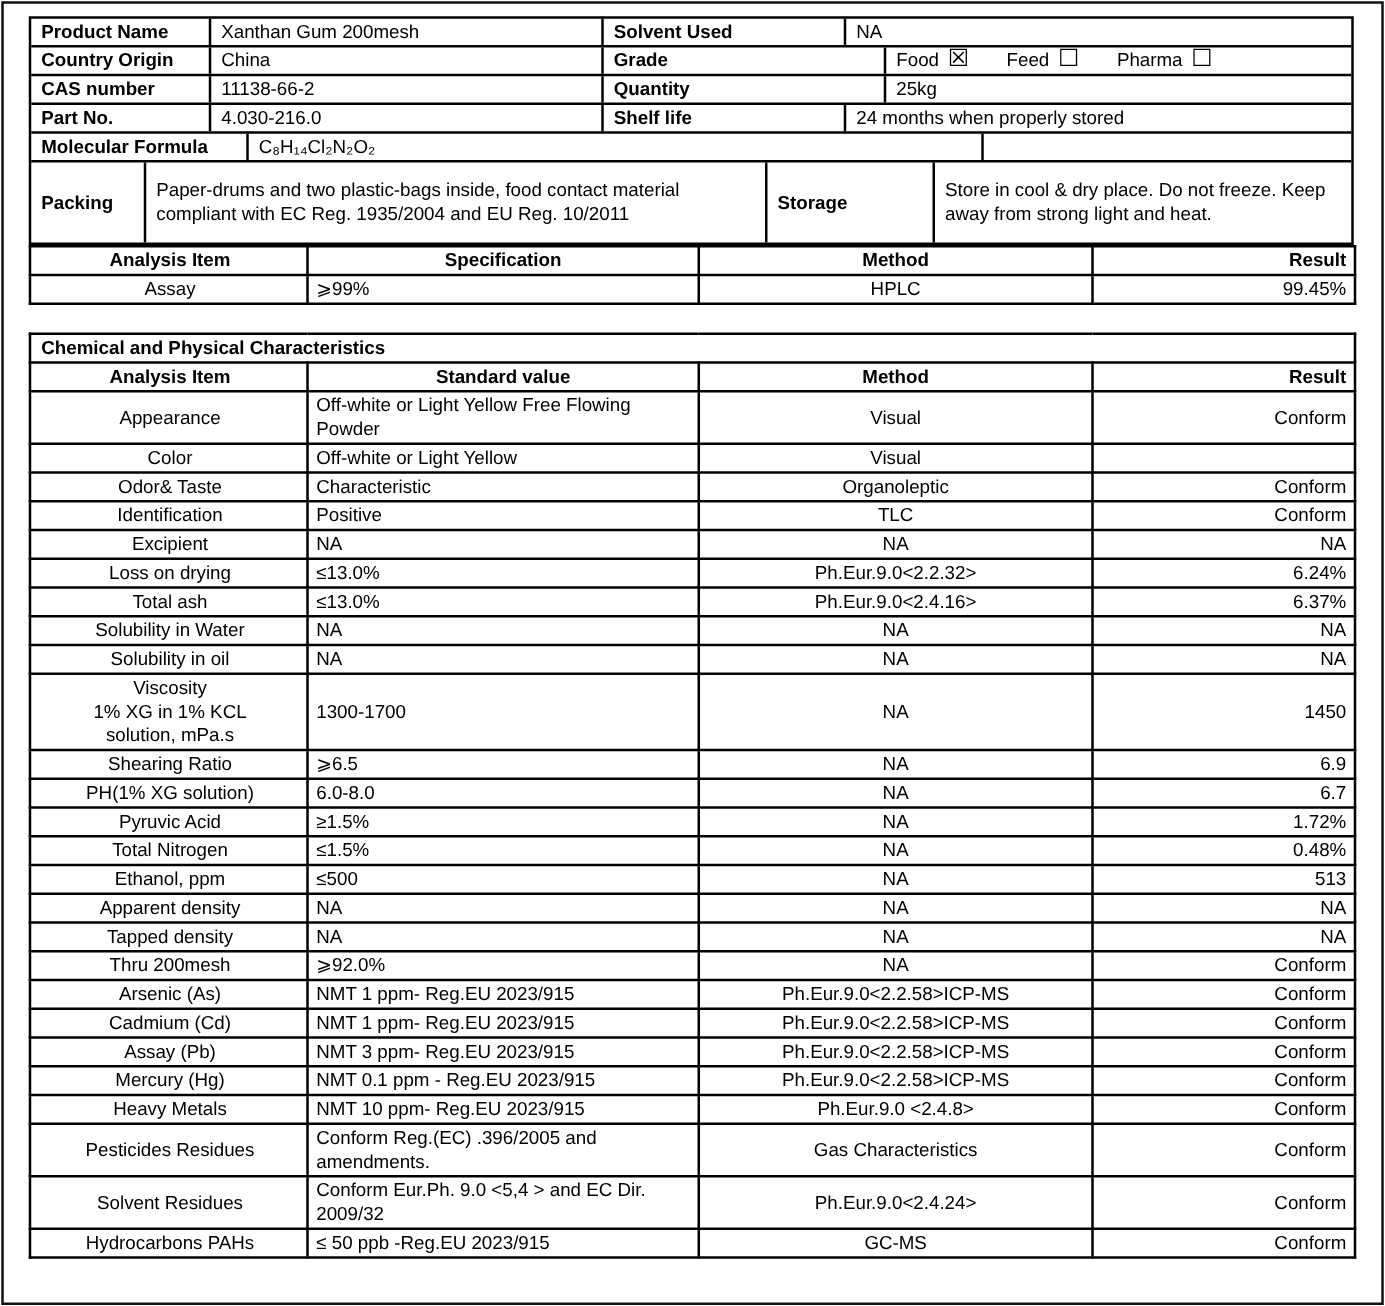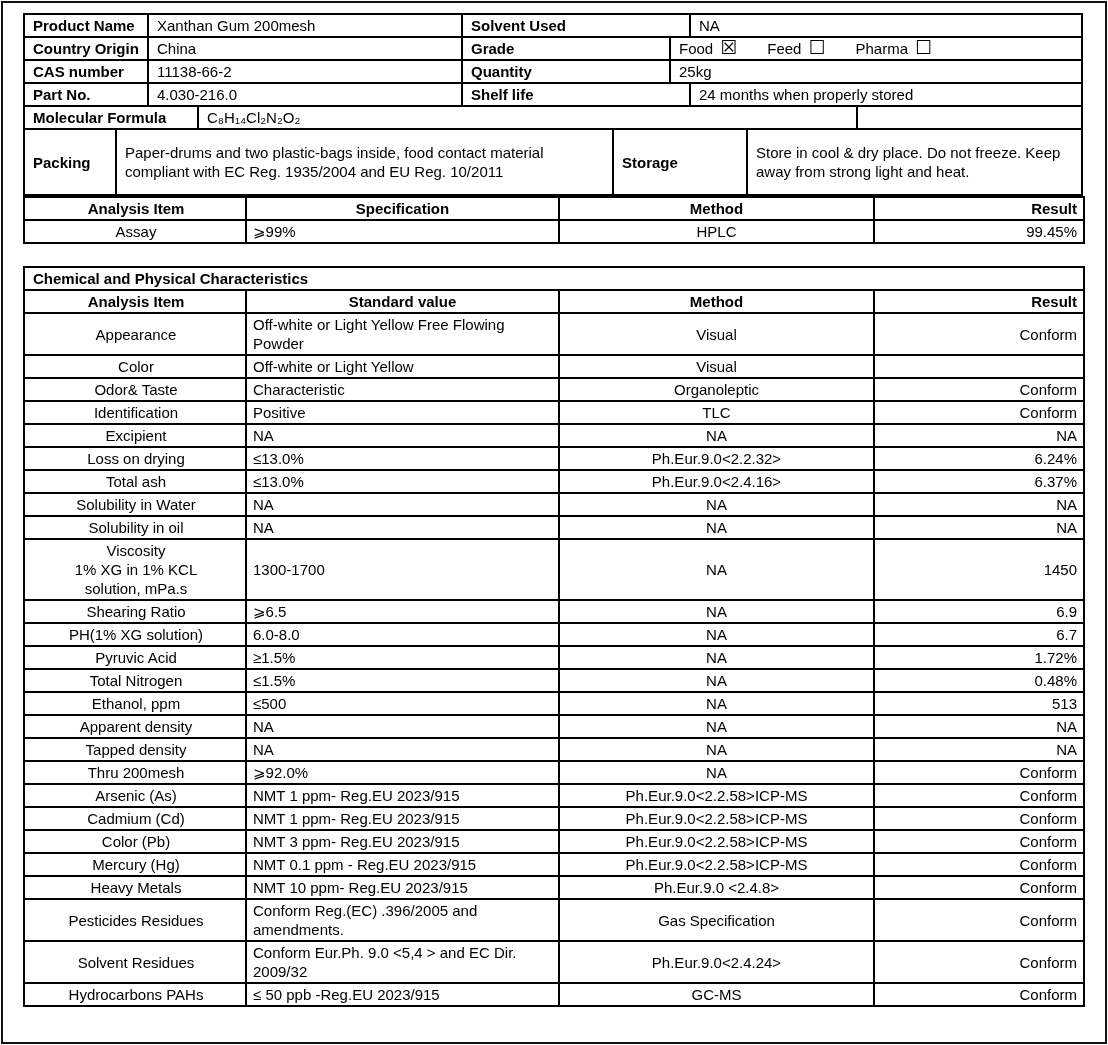--- a/index.html
+++ b/index.html
@@ -16,23 +16,23 @@
   .info { border:2px solid #000; }
   .irow { display:flex; border-bottom:2px solid #000; }
   .irow:last-child { border-bottom:none;justify-content:center; }
   .icell {
     border-right:2px solid #000; padding:0 8px;
     display:flex; align-items:center; min-height:21px;
   }
   .icell:last-child { border-right:none; }
   .lbl { font-weight:bold; }
   .packrow .icell { min-height:64px; line-height:19px; }
-  .w144{width:124px}.w388{width:314px}.w228{width:228px}.w300{width:300px;flex:1}
-  .w217{width:208px}.w311{width:311px;flex:1}
-  .w174{width:174px}.w588{width:659px}.w298{width:298px;flex:1}
+  .w144{width:144px}.w388{width:314px}.w228{width:194px}.w300{width:300px;flex:1}
+  .w217{width:226px}.w311{width:311px;flex:1}
+  .w174{width:174px}.w588{width:588px}.w298{width:298px;flex:1}
   .w92{width:92px}.w497{width:497px}.w146{width:134px}.w325{width:325px;flex:1}
   .grade-opts { display:flex; align-items:center; }
   .gopt { display:inline-flex; align-items:center; margin-right:30px; }
   .gopt:last-child { margin-right:0;text-align:right; }
   .gbox { font-size:19px; line-height:15px; margin-left:7px; position:relative; top:-1px; }
 
   
   table.an { border-collapse:collapse; width:1060px; table-layout:fixed; }
   table.an td, table.an th {
     border:2px solid #000; padding:1px 6px; line-height:19px;
@@ -292,21 +292,21 @@
         </tr>
 
         <tr>
           <td class="ci">Cadmium (Cd)</td>
           <td class="cs">NMT 1 ppm- Reg.EU 2023/915</td>
           <td class="cm">Ph.Eur.9.0&lt;2.2.58&gt;ICP-MS</td>
           <td class="cr">Conform</td>
         </tr>
 
         <tr>
-          <td class="ci">Color (Pb)</td>
+          <td class="ci">Assay (Pb)</td>
           <td class="cs">NMT 3 ppm- Reg.EU 2023/915</td>
           <td class="cm">Ph.Eur.9.0&lt;2.2.58&gt;ICP-MS</td>
           <td class="cr">Conform</td>
         </tr>
 
         <tr>
           <td class="ci">Mercury (Hg)</td>
           <td class="cs">NMT 0.1 ppm - Reg.EU 2023/915</td>
           <td class="cm">Ph.Eur.9.0&lt;2.2.58&gt;ICP-MS</td>
           <td class="cr">Conform</td>
@@ -315,21 +315,21 @@
         <tr>
           <td class="ci">Heavy Metals</td>
           <td class="cs">NMT 10 ppm- Reg.EU 2023/915</td>
           <td class="cm">Ph.Eur.9.0 &lt;2.4.8&gt;</td>
           <td class="cr">Conform</td>
         </tr>
 
         <tr>
           <td class="ci">Pesticides Residues</td>
           <td class="cs">Conform Reg.(EC) .396/2005 and amendments.</td>
-          <td class="cm">Gas Specification</td>
+          <td class="cm">Gas Characteristics</td>
           <td class="cr">Conform</td>
         </tr>
 
         <tr>
           <td class="ci">Solvent Residues</td>
           <td class="cs">Conform Eur.Ph. 9.0 &lt;5,4 &gt; and EC Dir. 2009/32</td>
           <td class="cm">Ph.Eur.9.0&lt;2.4.24&gt;</td>
           <td class="cr">Conform</td>
         </tr>
 

